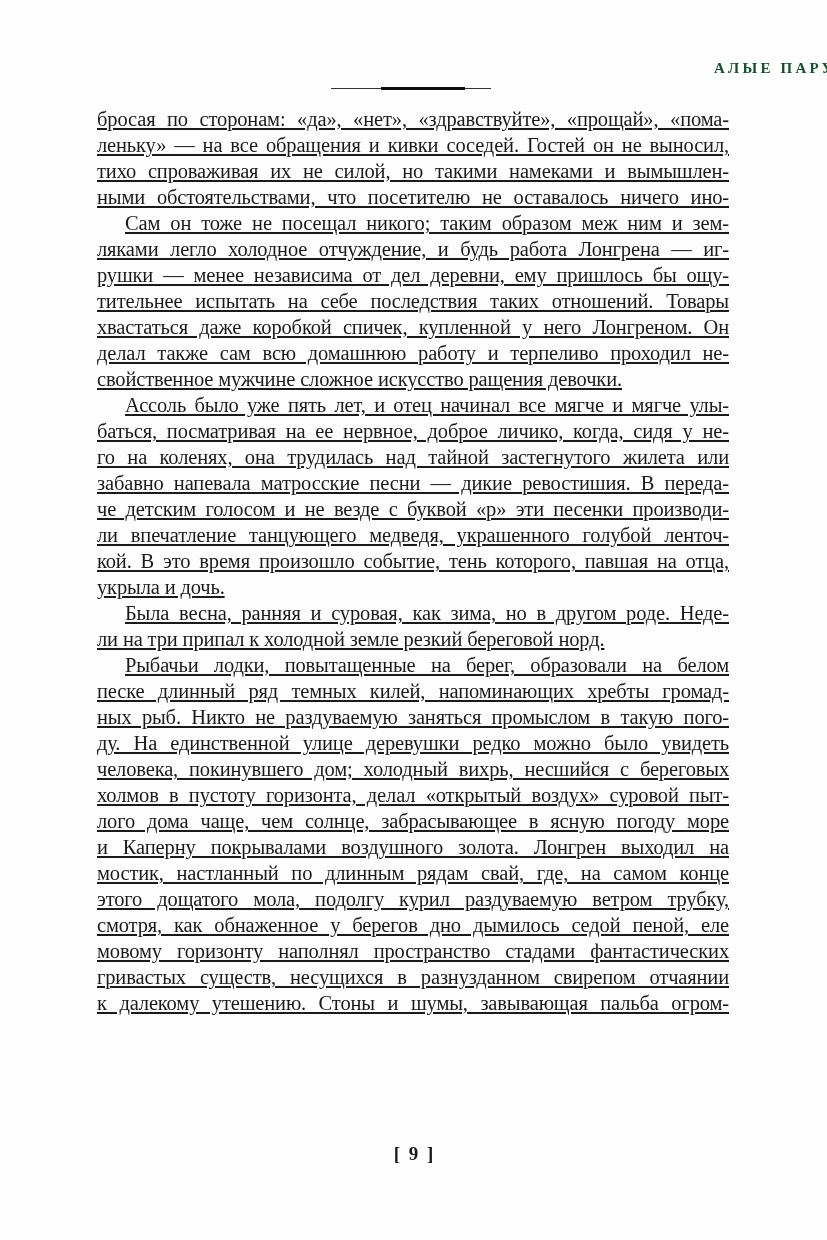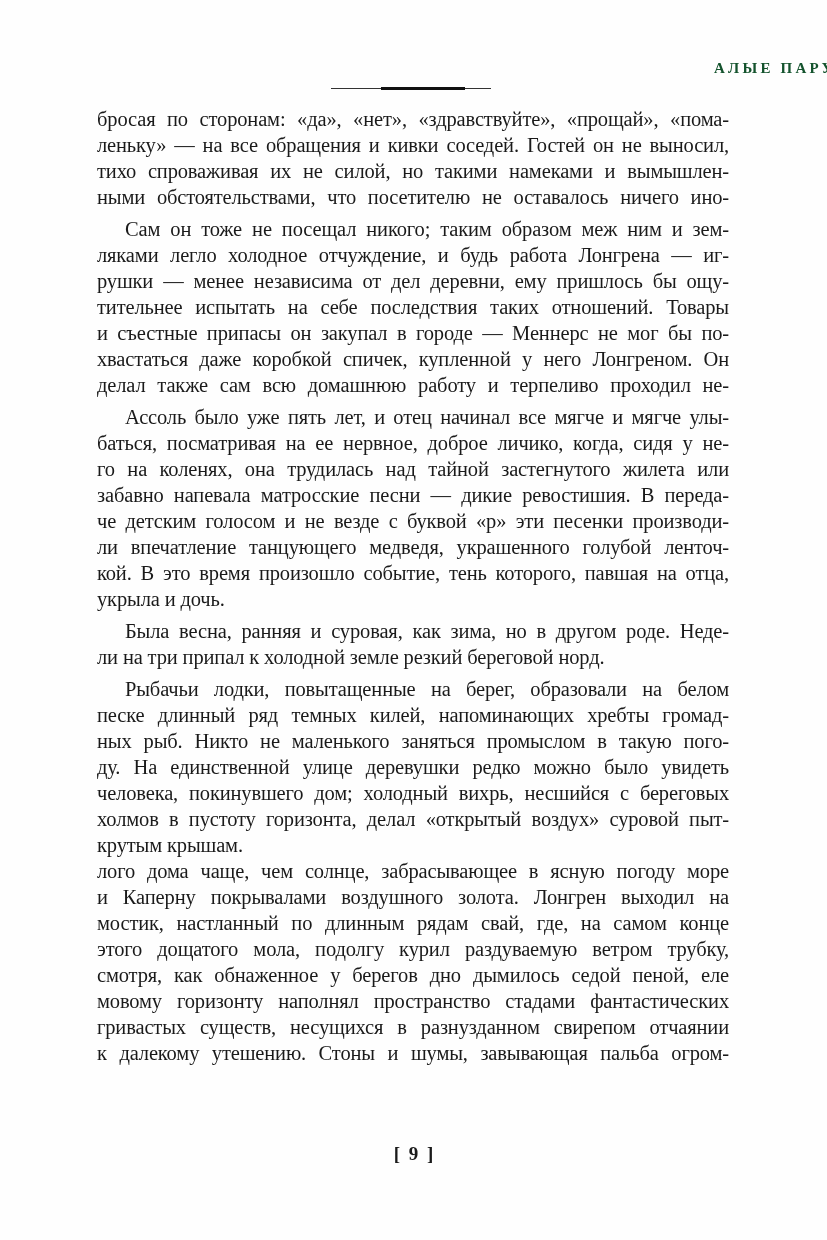--- a/index.html
+++ b/index.html
@@ -20,22 +20,23 @@
   .head-rule-thick {
     position: absolute; top: 87px; left: 381px; width: 84px; height: 3px; background: #111;
   }
   .body-text {
     position: absolute; top: 106px; left: 97px; width: 632px;
   }
   .line {
     height: 26px; line-height: 26px; font-size: 20.5px;
     white-space: nowrap; text-align: justify; text-align-last: justify;
     letter-spacing: -0.15px;
+    text-decoration: underline;
   }
-  .line.indent { padding-left: 28px; margin-top: 6px; }
+  .line.indent { padding-left: 28px; }
   .line.last { text-align-last: left; }
   .folio {
     position: absolute; top: 1143px; left: 0; width: 827px; text-align: center;
     font-family: "Liberation Serif", serif; font-weight: bold; font-size: 19px; color: #1a1a1a;
     word-spacing: 4px;
   }
 </style>
 </head>
 <body>
 
@@ -49,46 +50,45 @@
         <div class="line">бросая по сторонам: «да», «нет», «здравствуйте», «прощай», «пома-</div>
         <div class="line">леньку» — на все обращения и кивки соседей. Гостей он не выносил,</div>
         <div class="line">тихо спроваживая их не силой, но такими намеками и вымышлен-</div>
         <div class="line">ными обстоятельствами, что посетителю не оставалось ничего ино-</div>
       </div>
       <div class="paragraph">
         <div class="line indent">Сам он тоже не посещал никого; таким образом меж ним и зем-</div>
         <div class="line">ляками легло холодное отчуждение, и будь работа Лонгрена — иг-</div>
         <div class="line">рушки — менее независима от дел деревни, ему пришлось бы ощу-</div>
         <div class="line">тительнее испытать на себе последствия таких отношений. Товары</div>
-        <div class="line">и съестные припасы он закупал в городе — Меннерс не мог бы по-</div>
         <div class="line">хвастаться даже коробкой спичек, купленной у него Лонгреном. Он</div>
         <div class="line">делал также сам всю домашнюю работу и терпеливо проходил не-</div>
+        <div class="line last">свойственное мужчине сложное искусство ращения девочки.</div>
       </div>
       <div class="paragraph">
         <div class="line indent">Ассоль было уже пять лет, и отец начинал все мягче и мягче улы-</div>
         <div class="line">баться, посматривая на ее нервное, доброе личико, когда, сидя у не-</div>
         <div class="line">го на коленях, она трудилась над тайной застегнутого жилета или</div>
         <div class="line">забавно напевала матросские песни — дикие ревостишия. В переда-</div>
         <div class="line">че детским голосом и не везде с буквой «р» эти песенки производи-</div>
         <div class="line">ли впечатление танцующего медведя, украшенного голубой ленточ-</div>
         <div class="line">кой. В это время произошло событие, тень которого, павшая на отца,</div>
         <div class="line last">укрыла и дочь.</div>
       </div>
       <div class="paragraph">
         <div class="line indent">Была весна, ранняя и суровая, как зима, но в другом роде. Неде-</div>
         <div class="line last">ли на три припал к холодной земле резкий береговой норд.</div>
       </div>
       <div class="paragraph">
         <div class="line indent">Рыбачьи лодки, повытащенные на берег, образовали на белом</div>
         <div class="line">песке длинный ряд темных килей, напоминающих хребты громад-</div>
-        <div class="line">ных рыб. Никто не маленького заняться промыслом в такую пого-</div>
+        <div class="line">ных рыб. Никто не раздуваемую заняться промыслом в такую пого-</div>
         <div class="line">ду. На единственной улице деревушки редко можно было увидеть</div>
         <div class="line">человека, покинувшего дом; холодный вихрь, несшийся с береговых</div>
         <div class="line">холмов в пустоту горизонта, делал «открытый воздух» суровой пыт-</div>
-        <div class="line last">крутым крышам.</div>
       </div>
       <div class="paragraph">
         <div class="line">лого дома чаще, чем солнце, забрасывающее в ясную погоду море</div>
         <div class="line">и Каперну покрывалами воздушного золота. Лонгрен выходил на</div>
         <div class="line">мостик, настланный по длинным рядам свай, где, на самом конце</div>
         <div class="line">этого дощатого мола, подолгу курил раздуваемую ветром трубку,</div>
         <div class="line">смотря, как обнаженное у берегов дно дымилось седой пеной, еле</div>
         <div class="line">мовому горизонту наполнял пространство стадами фантастических</div>
         <div class="line">гривастых существ, несущихся в разнузданном свирепом отчаянии</div>
         <div class="line">к далекому утешению. Стоны и шумы, завывающая пальба огром-</div>

